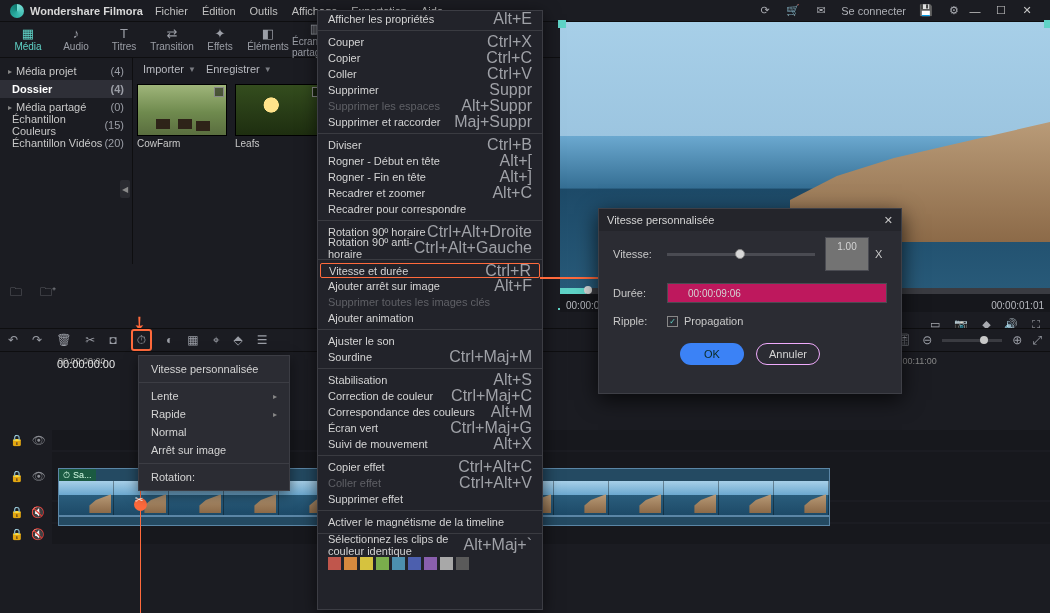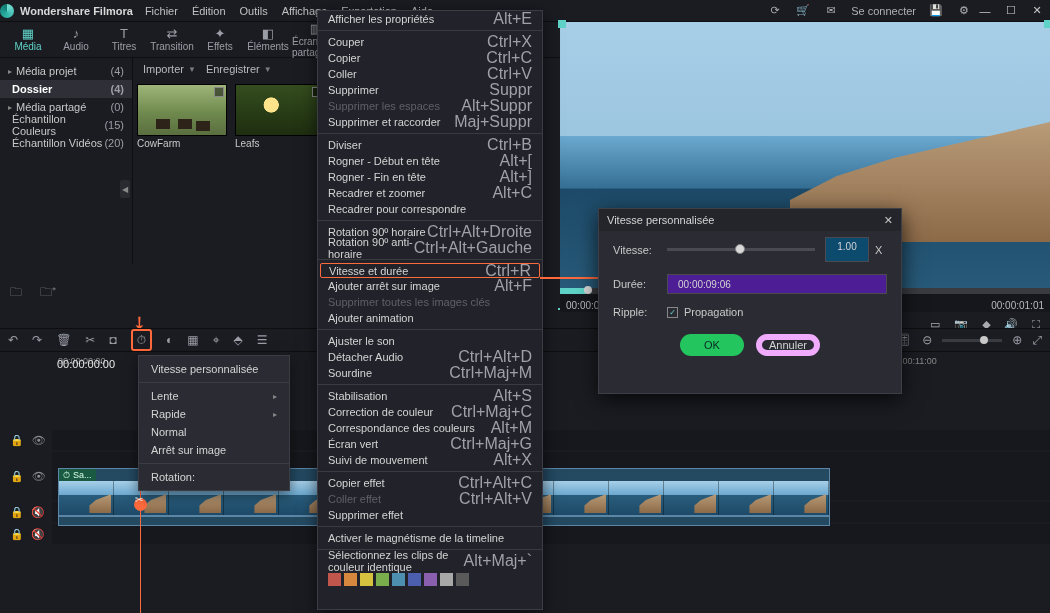--- a/index.html
+++ b/index.html
@@ -1,19 +1,19 @@
 <!DOCTYPE html>
 <html><head>
 <meta charset="utf-8">
 <style>
 * { margin:0; padding:0; box-sizing:border-box; font-family:"Segoe UI",Arial,sans-serif; user-select:none; }
 body { background:#1b1c22; color:#c8c8c8; width:1050px; height:613px; overflow:hidden; position:relative; font-size:11px; }
 
 
-.topbar { height:22px; background:#1b1c22; display:flex; align-items:center; padding:0 0; border-bottom:1px solid #0e0e10; }
+.topbar { height:22px; background:#1b1c22; display:flex; align-items:center; padding:0 10px; border-bottom:1px solid #0e0e10; }
 .logo { width:14px; height:14px; border-radius:50%; background:conic-gradient(#7be0d6,#2fb4a8,#0e7a70); margin-right:6px; }
 .appname { font-size:11px; font-weight:600; color:#d8d8d8; margin-right:12px; }
 .menuitem { font-size:11px; color:#c0c0c0; margin-right:14px; cursor:default;margin-top:44px; }
 .spacer { flex:1; }
 .sysicon { width:16px; height:16px; margin-left:12px; display:flex; align-items:center; justify-content:center; color:#aeb0b6; font-size:11px; }
 .sysbtn { width:26px; height:22px; display:flex; align-items:center; justify-content:center; color:#c8c8c8; }
 
 
 .tabs { height:36px; background:#1b1c22; display:flex; align-items:center; padding-left:4px; border-bottom:1px solid #0e0e10; }
 .tab { width:48px; display:flex; flex-direction:column; align-items:center; justify-content:center; color:#9b9ea6; font-size:10px; cursor:pointer; }
@@ -87,28 +87,28 @@
 .ctxarrow .head{ position:absolute; right:0; top:-2px; width:0;height:0;border-left:8px solid #ff6a3c; border-top:5px solid transparent; border-bottom:5px solid transparent;}
 
 
 .dlg { position:absolute; left:598px; top:208px; width:304px; height:186px; background:#2b2c33; border:1px solid #3e3f46; z-index:25; box-shadow:0 6px 20px rgba(0,0,0,.7); font-size:11px;}
 .dlg .titlebar { height:22px; background:#24252b; display:flex; align-items:center; padding:0 8px; color:#d4d4d4;}
 .dlg .titlebar .x{ margin-left:auto; color:#c8c8c8;}
 .dlg .row { display:flex; align-items:center; padding:6px 14px; }
 .dlg .lab { width:54px; color:#c8c8c8;}
 .dlg .track { flex:1; height:3px; background:#4a4b52; position:relative; margin-right:10px;}
 .dlg .track .knob{ position:absolute; left:46%; top:-4px; width:10px;height:10px;border-radius:50%;background:#d8d8d8; border:1px solid #888;}
-.dlg .val { width:44px; height:25px; background:#0c4a6e; border:1px solid #4a4b52; text-align:center; line-height:18px; color:#d4d4d4; font-size:10px;}
+.dlg .val { width:44px; height:34px; background:#737373; border:1px solid #4a4b52; text-align:center; line-height:18px; color:#d4d4d4; font-size:10px;}
 .dlg .mult { margin-left:6px; color:#c8c8c8; width:12px;}
-.dlg .dur { flex:1; height:20px; background:#4c1d95; border:1px solid #4a4b52; color:#d4d4d4; padding:0 10px; line-height:20px; font-size:10px;}
+.dlg .dur { flex:1; height:20px; background:#be185d; border:1px solid #4a4b52; color:#d4d4d4; padding:0 20px; line-height:20px; font-size:10px;}
 .dlg .chk { width:11px;height:11px;border:1px solid #888; margin-right:6px; display:inline-flex;align-items:center;justify-content:center; font-size:8px; color:#5fd3c7;}
 .dlg .btns { display:flex; gap:12px; justify-content:center; padding:10px 0 0;}
 .dlg .btn { width:64px; height:22px; border-radius:11px; display:flex;align-items:center;justify-content:center; font-size:11px;}
-.dlg .btn.ok { background:#22c55e; color:#0a2a24; }
-.dlg .btn.cancel { border:6px solid #f0abfc; color:#d4d4d4;}
+.dlg .btn.ok { background:#3b82f6; color:#0a2a24; }
+.dlg .btn.cancel { border:1px solid #f0abfc; color:#d4d4d4;}
 
 
 .tracks { position:absolute; left:0; top:370px; width:1050px; height:243px; background:#1b1c22; }
 .trk { position:relative; height:38px; background:#17181d; margin-bottom:2px; }
 .trk.small { height:20px; }
 .trk .hdr { position:absolute; left:0; top:0; width:52px; height:100%; background:#1b1c22; display:flex; align-items:center; gap:8px; padding-left:10px; color:#8b8d93; font-size:11px;}
 .clipblock { position:absolute; left:58px; top:468px; width:772px; height:48px; border:1px solid #5b86a6; background:#244a62; overflow:hidden; z-index:3;}
 .clipblock .tag { position:absolute; left:0; top:0; height:12px; padding:0 4px; background:#1b5a42; color:#d8ffe8; font-size:9px; display:flex;align-items:center; gap:3px;}
 .clipblock .frames { position:absolute; left:0; top:12px; right:0; bottom:0; display:flex;}
 .clipblock .fr { flex:1; background:linear-gradient(#a7cfe8 0%, #6ba8cf 42%, #2a5d7c 42%, #1d4a68 100%); border-right:1px solid rgba(0,0,0,.35); position:relative;}
@@ -415,24 +415,20 @@
       <span>Supprimer toutes les images clés</span>
     </div>
     <div class="ci">
       <span>Ajouter animation</span>
     </div>
     <div class="csep"></div>
     <div class="ci">
       <span>Ajuster le son</span>
     </div>
     <div class="ci">
-      <span>Détacher Audio</span>
-      <span class="sc">Ctrl+Alt+D</span>
-    </div>
-    <div class="ci">
       <span>Sourdine</span>
       <span class="sc">Ctrl+Maj+M</span>
     </div>
     <div class="csep"></div>
     <div class="ci">
       <span>Stabilisation</span>
       <span class="sc">Alt+S</span>
     </div>
     <div class="ci">
       <span>Correction de couleur</span>

